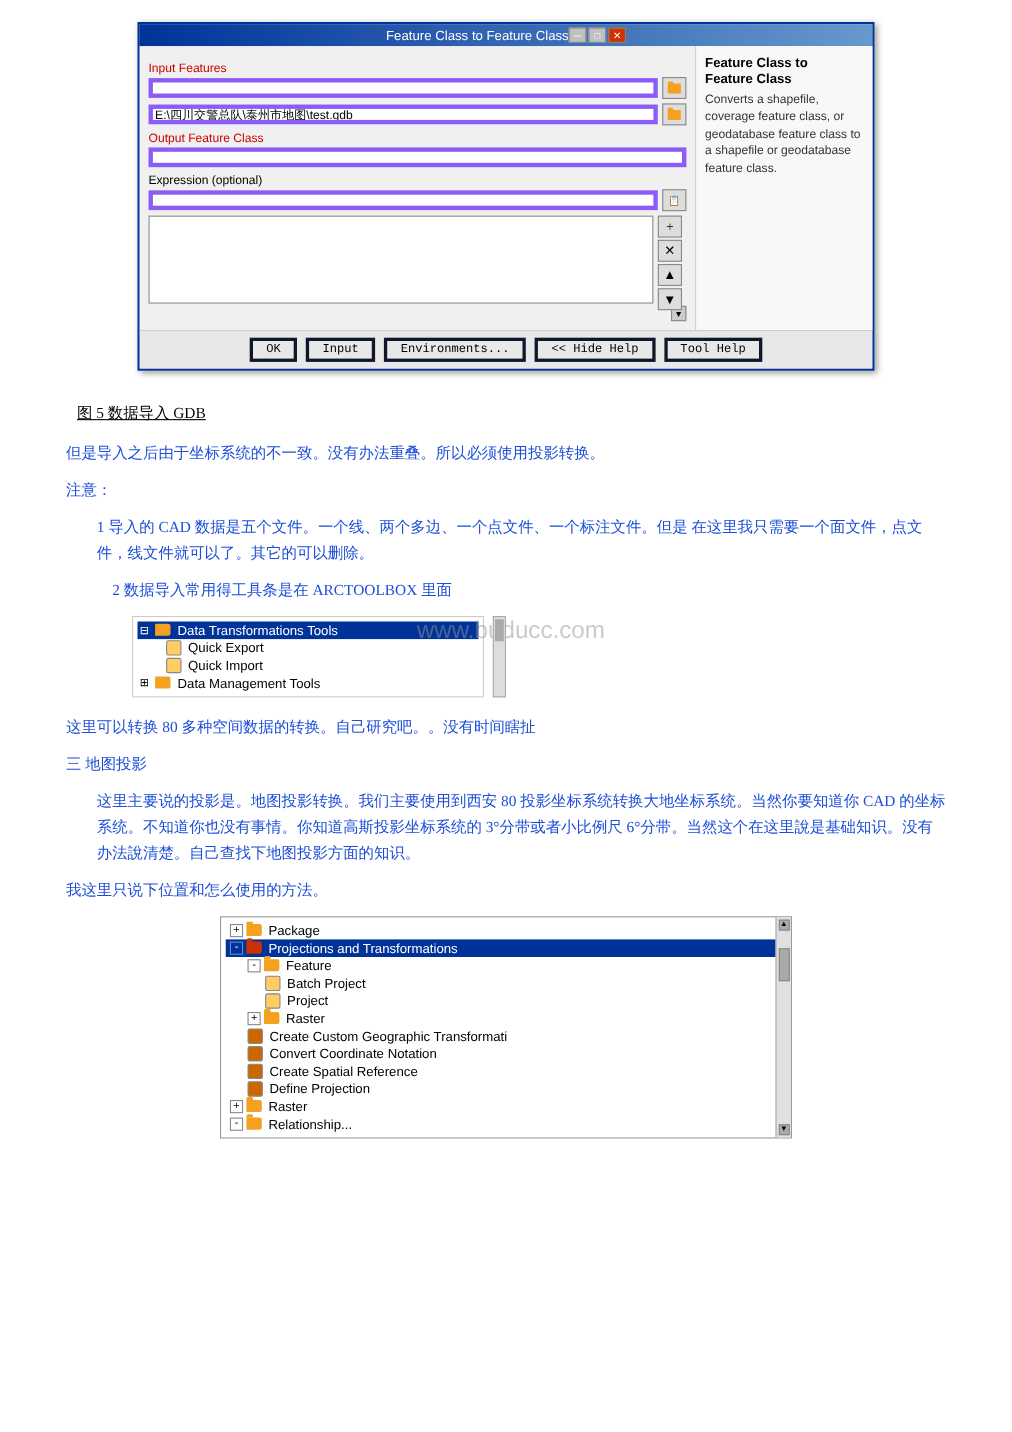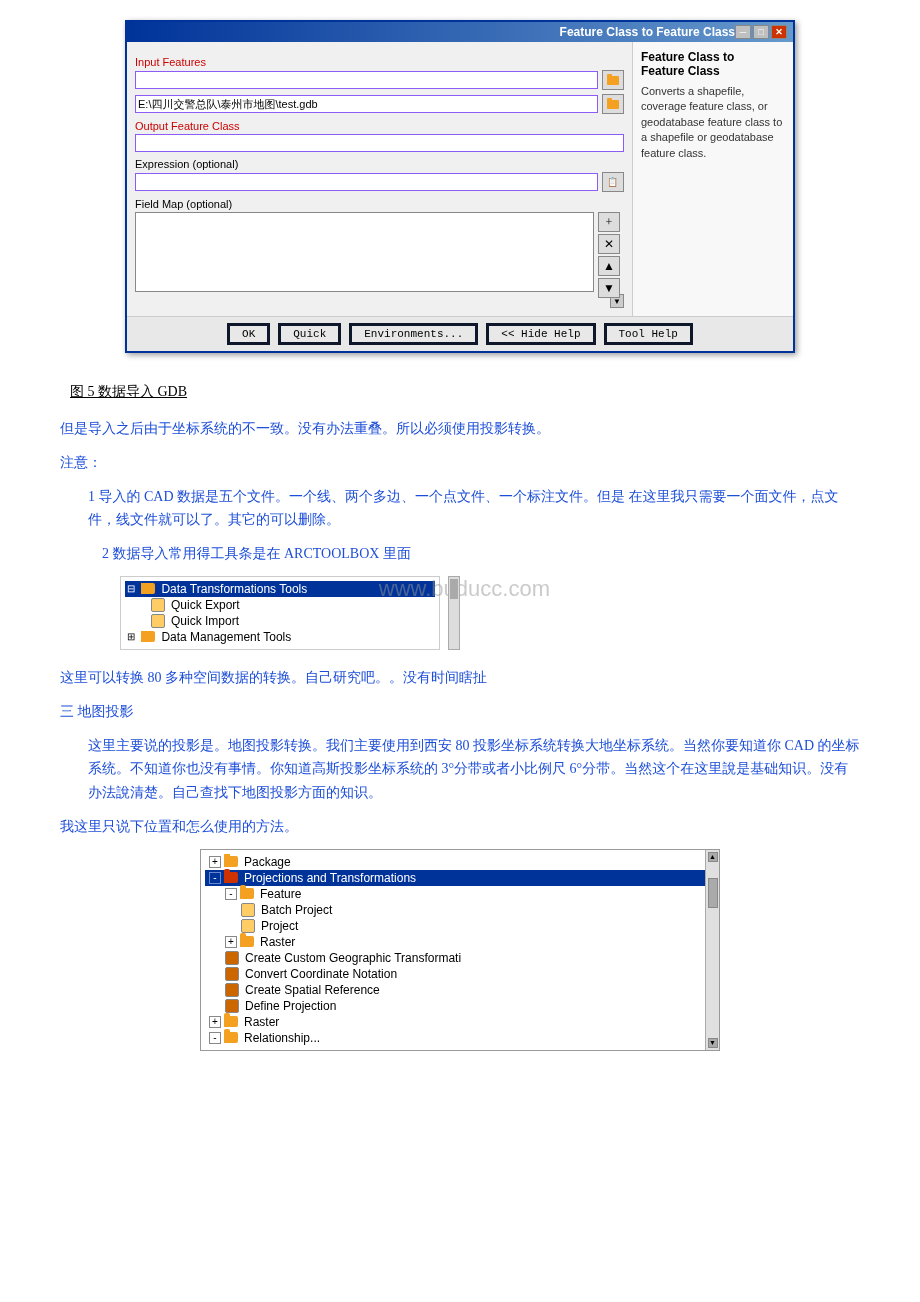--- a/index.html
+++ b/index.html
@@ -22,22 +22,21 @@
       box-shadow: 2px 2px 6px rgba(0,0,0,0.4);
     }
     .dialog-titlebar {
       background: linear-gradient(to right, #003399, #6699cc);
       color: white;
       font-size: 12px;
       font-family: "Tahoma", sans-serif;
       padding: 3px 6px;
       display: flex;
       align-items: center;
-      justify-content: flex-end;
-      font-weight: bold;
+      justify-content: center;
     }
     .dialog-titlebar-btns {
       display: flex;
       gap: 2px;
     }
     .titlebar-btn {
       width: 16px;
       height: 14px;
       background: #c0c0c0;
       border: 1px solid #888;
@@ -85,21 +84,21 @@
     .field-label.black { color: #000; }
     .field-row {
       display: flex;
       align-items: center;
       gap: 4px;
       margin-bottom: 4px;
     }
     .field-input {
       flex: 1;
       height: 18px;
-      border: 1px solid #8b5cf6;
+      border: 4px solid #8b5cf6;
       background: white;
       font-size: 11px;
       padding: 0 2px;
     }
     .field-btn {
       width: 22px;
       height: 20px;
       background: #ddd;
       border: 1px solid #888;
       display: flex;
@@ -372,21 +371,20 @@
       <div class="field-row">
         <input class="field-input" type="text" style="flex: 1 1 0%;">
       </div>
 
       <div class="field-label black">Expression (optional)</div>
       <div class="field-row">
         <input class="field-input" type="text" style="flex: 1 1 0%;">
         <div class="field-btn" style="font-size:9px;">📋</div>
       </div>
 
-      <div class="field-label black">Field Map (optional)</div>
       <div style="position:relative; margin-right: 30px;">
         <div class="field-map-area"></div>
         <div class="field-map-buttons">
           <div class="fm-btn">+</div>
           <div class="fm-btn">✕</div>
           <div class="fm-btn">▲</div>
           <div class="fm-btn">▼</div>
         </div>
       </div>
 
@@ -395,21 +393,21 @@
       </div>
     </div>
 
     <div class="dialog-right">
       <div class="dialog-right-title">Feature Class to<br>Feature Class</div>
       <div class="dialog-right-desc">Converts a shapefile, coverage feature class, or geodatabase feature class to a shapefile or geodatabase feature class.</div>
     </div>
   </div>
   <div class="dialog-footer">
     <button class="dlg-btn">OK</button>
-    <button class="dlg-btn">Quick</button>
+    <button class="dlg-btn">Input</button>
     <button class="dlg-btn">Environments...</button>
     <button class="dlg-btn">&lt;&lt; Hide Help</button>
     <button class="dlg-btn">Tool Help</button>
   </div>
 </div>
 
 <p class="fig-caption">图 5 数据导入 GDB</p>
 
 <p class="body-text">但是导入之后由于坐标系统的不一致。没有办法重叠。所以必须使用投影转换。</p>
 <p class="body-text">注意：</p>

